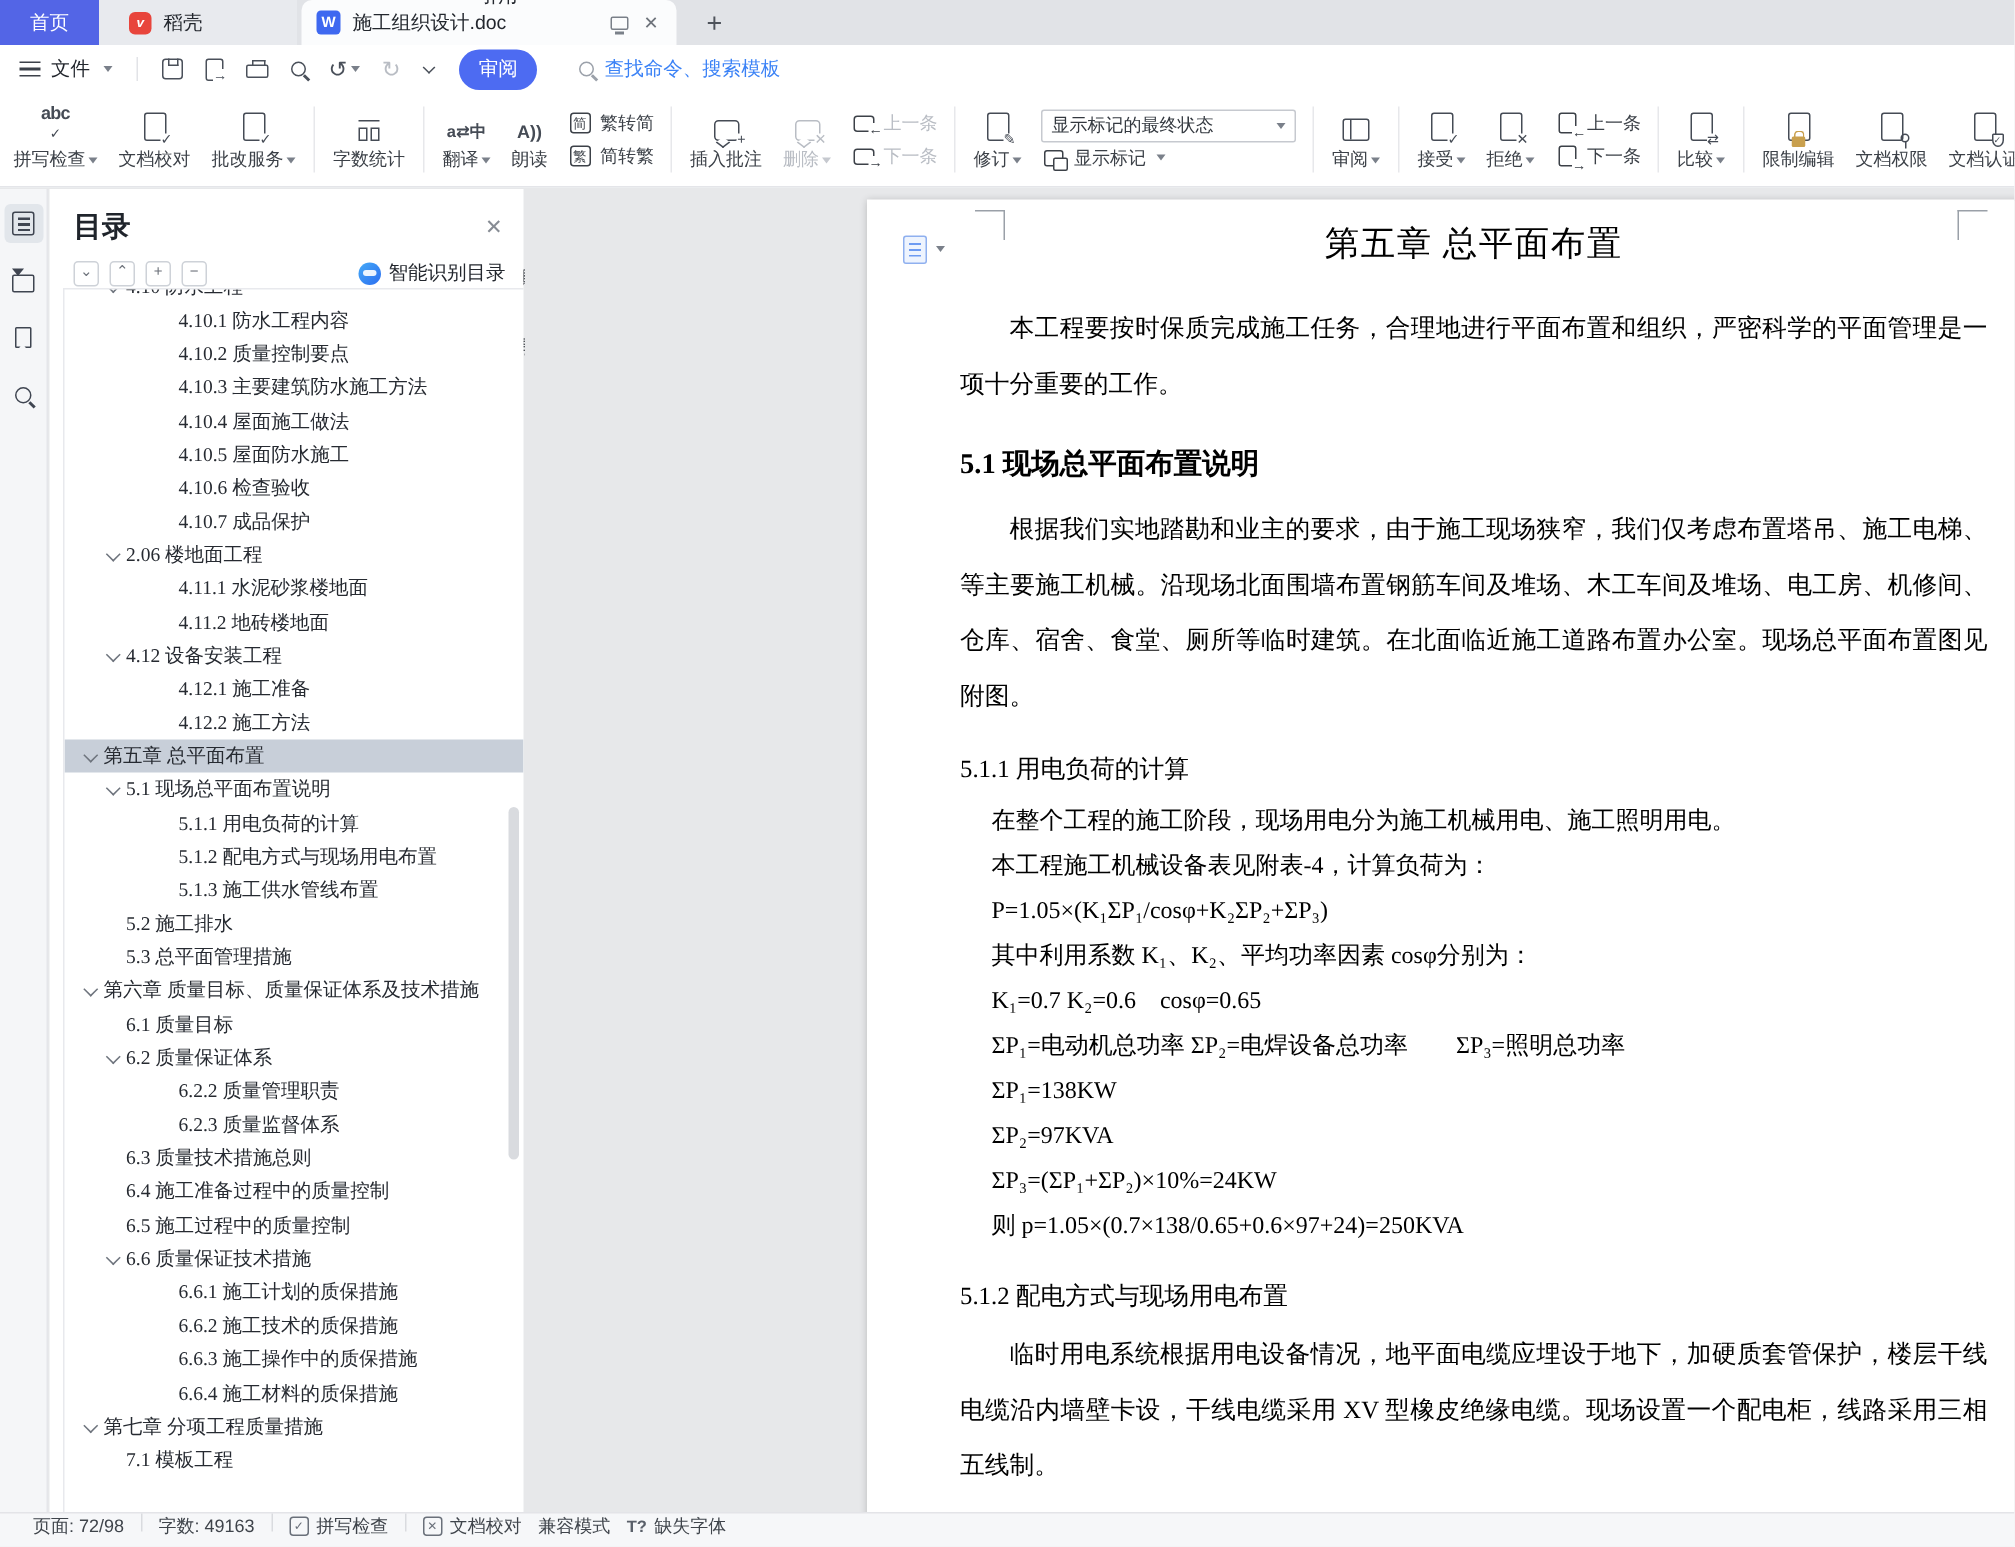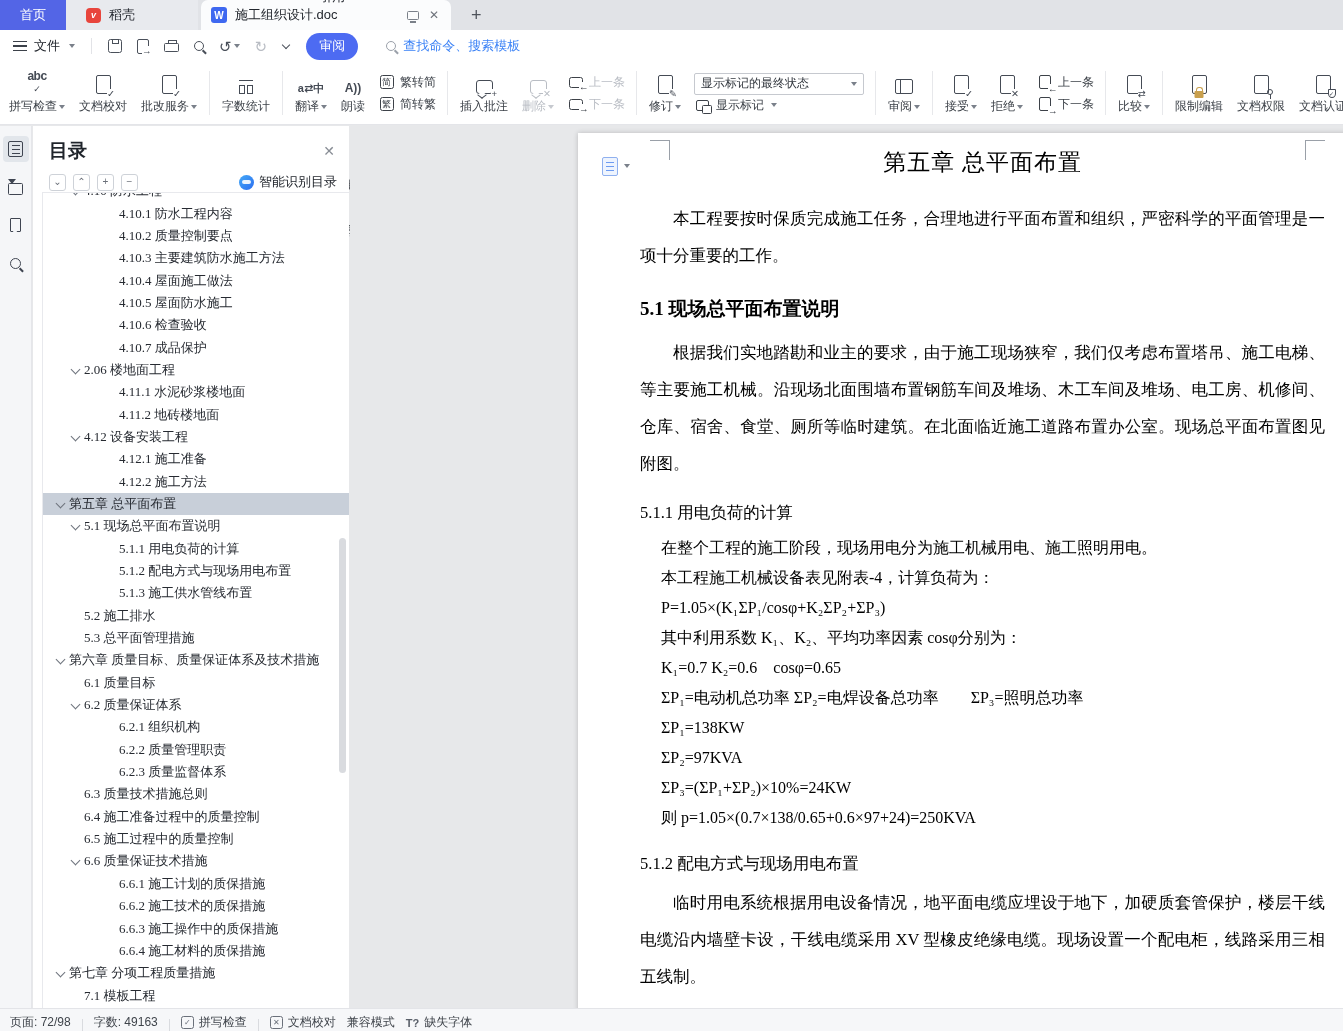--- a/index.html
+++ b/index.html
@@ -132,21 +132,21 @@
   .pgw-ic::after { content:""; position:absolute; left:3px; top:4px; width:8px; height:9px; background:repeating-linear-gradient(to bottom,#6d9bf2 0 1.5px,transparent 1.5px 4px); }
   .pgw .car { margin-top:7px; }
   .page-inner { margin:14px 58px 0 62px; font-family:"Liberation Serif","DejaVu Serif",serif; color:#000; }
   .blk.title { font-size:23px; text-align:center; margin:12px 0 22px; letter-spacing:1px; }
   .blk.p { font-size:16.5px; line-height:37px; text-indent:2em; text-align:justify; }
   .blk.h2 { font-size:19px; font-weight:bold; margin:22px 0 12px; }
   .blk.h3 { font-size:16.5px; margin:20px 0 9px; }
   .blk.line { font-size:16px; line-height:30px; padding-left:21px; white-space:pre-wrap; }
 
   
-  #statusbar { position:absolute; left:0; right:0; bottom:0; height:23px; background:#f6f7f9; border-top:1px solid #e3e4e8; display:flex; align-items:flex-end; font-size:12px; color:#3f444b; padding-left:10px; gap:11px; }
+  #statusbar { position:absolute; left:0; right:0; bottom:0; height:23px; background:#f6f7f9; border-top:1px solid #e3e4e8; display:flex; align-items:flex-start; font-size:12px; color:#3f444b; padding-left:22px; gap:11px; }
   .sb-sep { width:1px; height:12px; background:#d9dbdf; }
   .sb-it { display:flex; align-items:center; gap:5px; white-space:nowrap; }
   .sb-ic { width:13px; height:13px; border:1.2px solid #6a707a; border-radius:2.5px; font-size:8px; line-height:1; display:flex; align-items:center; justify-content:center; color:#6a707a; }
   .sb-tf { font-size:11px; font-weight:bold; color:#5a606a; }
 </style>
 </head>
 <body>
 
 <div id="tabbar">
   <div class="tab-home">
@@ -583,24 +583,20 @@
           <span class="chev"></span>
           <span class="tlb">第六章 质量目标、质量保证体系及技术措施</span>
         </div>
         <div class="trow l2">
           <span class="chev"></span>
           <span class="tlb">6.1 质量目标</span>
         </div>
         <div class="trow l2 arrow">
           <span class="chev"></span>
           <span class="tlb">6.2 质量保证体系</span>
-        </div>
-        <div class="trow l3">
-          <span class="chev"></span>
-          <span class="tlb">6.2.1 组织机构</span>
         </div>
         <div class="trow l3">
           <span class="chev"></span>
           <span class="tlb">6.2.2 质量管理职责</span>
         </div>
         <div class="trow l3">
           <span class="chev"></span>
           <span class="tlb">6.2.3 质量监督体系</span>
         </div>
         <div class="trow l2">

